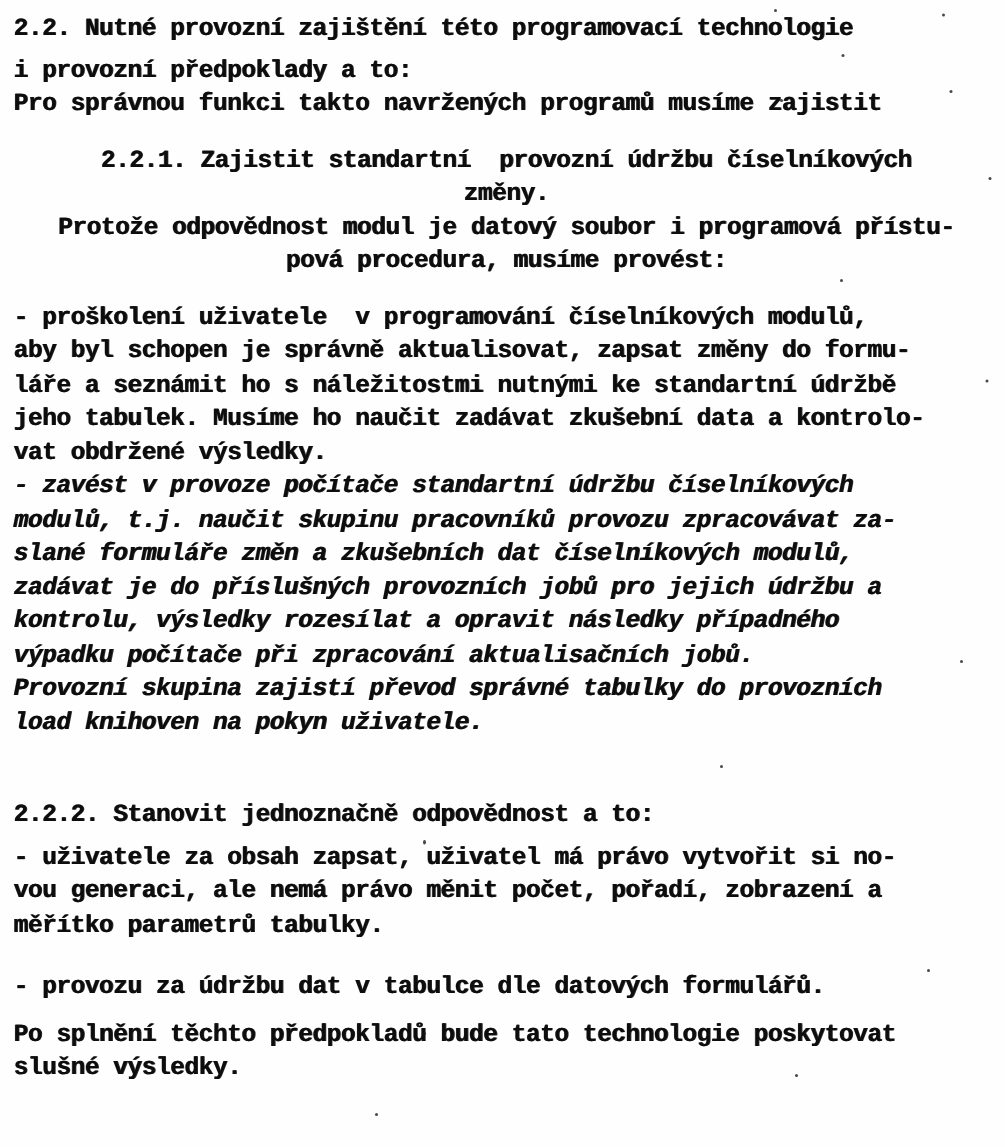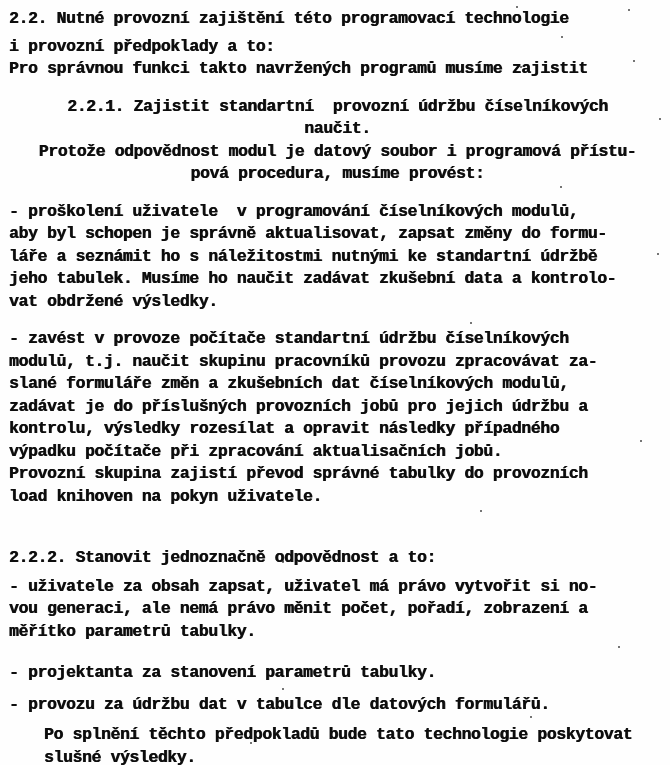--- a/index.html
+++ b/index.html
@@ -31,21 +31,21 @@
     
     text-shadow: 0.55px 0.25px 0 rgba(10,10,10,0.85), -0.2px 0 0 rgba(10,10,10,0.4);
   }
   .doc-line { min-height: 22.5px; }
 
   
   .doc-body > .doc-block:nth-child(1)  { margin-top: 0; }
   .doc-body > .doc-block:nth-child(2)  { margin-top: 5px; }
   .doc-body > .doc-block:nth-child(3)  { margin-top: 15px; text-align: center; }
   .doc-body > .doc-block:nth-child(4)  { margin-top: 15px; }
-  .doc-body > .doc-block:nth-child(5)  { margin-top: 15px; }
+  .doc-body > .doc-block:nth-child(5)  { margin-top: 0; font-style: italic; }
   .doc-body > .doc-block:nth-child(6)  { margin-top: 39px; font-family: Liberation Mono, monospace; }
   .doc-body > .doc-block:nth-child(7)  { margin-top: 6px; }
   .doc-body > .doc-block:nth-child(8)  { margin-top: 19px; }
   .doc-body > .doc-block:nth-child(9)  { margin-top: 9px; }
   .doc-body > .doc-block:nth-child(10) { margin-top: 8px; margin-left: 35px; }
 
   
   .speck {
     position: absolute;
     background: #1a1a1a;
@@ -53,26 +53,25 @@
     opacity: 0.8;
   }
 </style>
 </head>
 <body>
 
 <div class="page">
   <div class="doc-body">
       <div class="doc-block doc-block-heading"><div class="doc-line">2.2. Nutné provozní zajištění této programovací technologie</div></div>
       <div class="doc-block doc-block-paragraph"><div class="doc-line">i provozní předpoklady a to:</div><div class="doc-line">Pro správnou funkci takto navržených programů musíme zajistit</div></div>
-      <div class="doc-block doc-block-paragraph"><div class="doc-line">2.2.1. Zajistit standartní  provozní údržbu číselníkových</div><div class="doc-line">naučit.</div><div class="doc-line">Protože odpovědnost modul je datový soubor i programová přístu-</div><div class="doc-line">pová procedura, musíme provést:</div></div>
+      <div class="doc-block doc-block-paragraph"><div class="doc-line">2.2.1. Zajistit standartní  provozní údržbu číselníkových</div><div class="doc-line">změny.</div><div class="doc-line">Protože odpovědnost modul je datový soubor i programová přístu-</div><div class="doc-line">pová procedura, musíme provést:</div></div>
       <div class="doc-block doc-block-bullet"><div class="doc-line">- proškolení uživatele  v programování číselníkových modulů,</div><div class="doc-line">aby byl schopen je správně aktualisovat, zapsat změny do formu-</div><div class="doc-line">láře a seznámit ho s náležitostmi nutnými ke standartní údržbě</div><div class="doc-line">jeho tabulek. Musíme ho naučit zadávat zkušební data a kontrolo-</div><div class="doc-line">vat obdržené výsledky.</div></div>
       <div class="doc-block doc-block-bullet"><div class="doc-line">- zavést v provoze počítače standartní údržbu číselníkových</div><div class="doc-line">modulů, t.j. naučit skupinu pracovníků provozu zpracovávat za-</div><div class="doc-line">slané formuláře změn a zkušebních dat číselníkových modulů,</div><div class="doc-line">zadávat je do příslušných provozních jobů pro jejich údržbu a</div><div class="doc-line">kontrolu, výsledky rozesílat a opravit následky případného</div><div class="doc-line">výpadku počítače při zpracování aktualisačních jobů.</div><div class="doc-line">Provozní skupina zajistí převod správné tabulky do provozních</div><div class="doc-line">load knihoven na pokyn uživatele.</div></div>
       <div class="doc-block doc-block-heading"><div class="doc-line">2.2.2. Stanovit jednoznačně odpovědnost a to:</div></div>
       <div class="doc-block doc-block-bullet"><div class="doc-line">- uživatele za obsah zapsat, uživatel má právo vytvořit si no-</div><div class="doc-line">vou generaci, ale nemá právo měnit počet, pořadí, zobrazení a</div><div class="doc-line">měřítko parametrů tabulky.</div></div>
-      <div class="doc-block doc-block-bullet"><div class="doc-line">- projektanta za stanovení parametrů tabulky.</div></div>
       <div class="doc-block doc-block-bullet"><div class="doc-line">- provozu za údržbu dat v tabulce dle datových formulářů.</div></div>
       <div class="doc-block doc-block-paragraph"><div class="doc-line">Po splnění těchto předpokladů bude tato technologie poskytovat</div><div class="doc-line">slušné výsledky.</div></div>
     </div>
 
   <div class="speck" style="left:516px; top:6px;  width:2px; height:2px;"></div>
   <div class="speck" style="left:628px; top:9px;  width:2px; height:2px;"></div>
   <div class="speck" style="left:561px; top:36px; width:2px; height:2px;"></div>
   <div class="speck" style="left:633px; top:60px; width:2px; height:2px;"></div>
   <div class="speck" style="left:520px; top:66px; width:2px; height:2px;"></div>
   <div class="speck" style="left:659px; top:118px;width:2px; height:2px;"></div>

